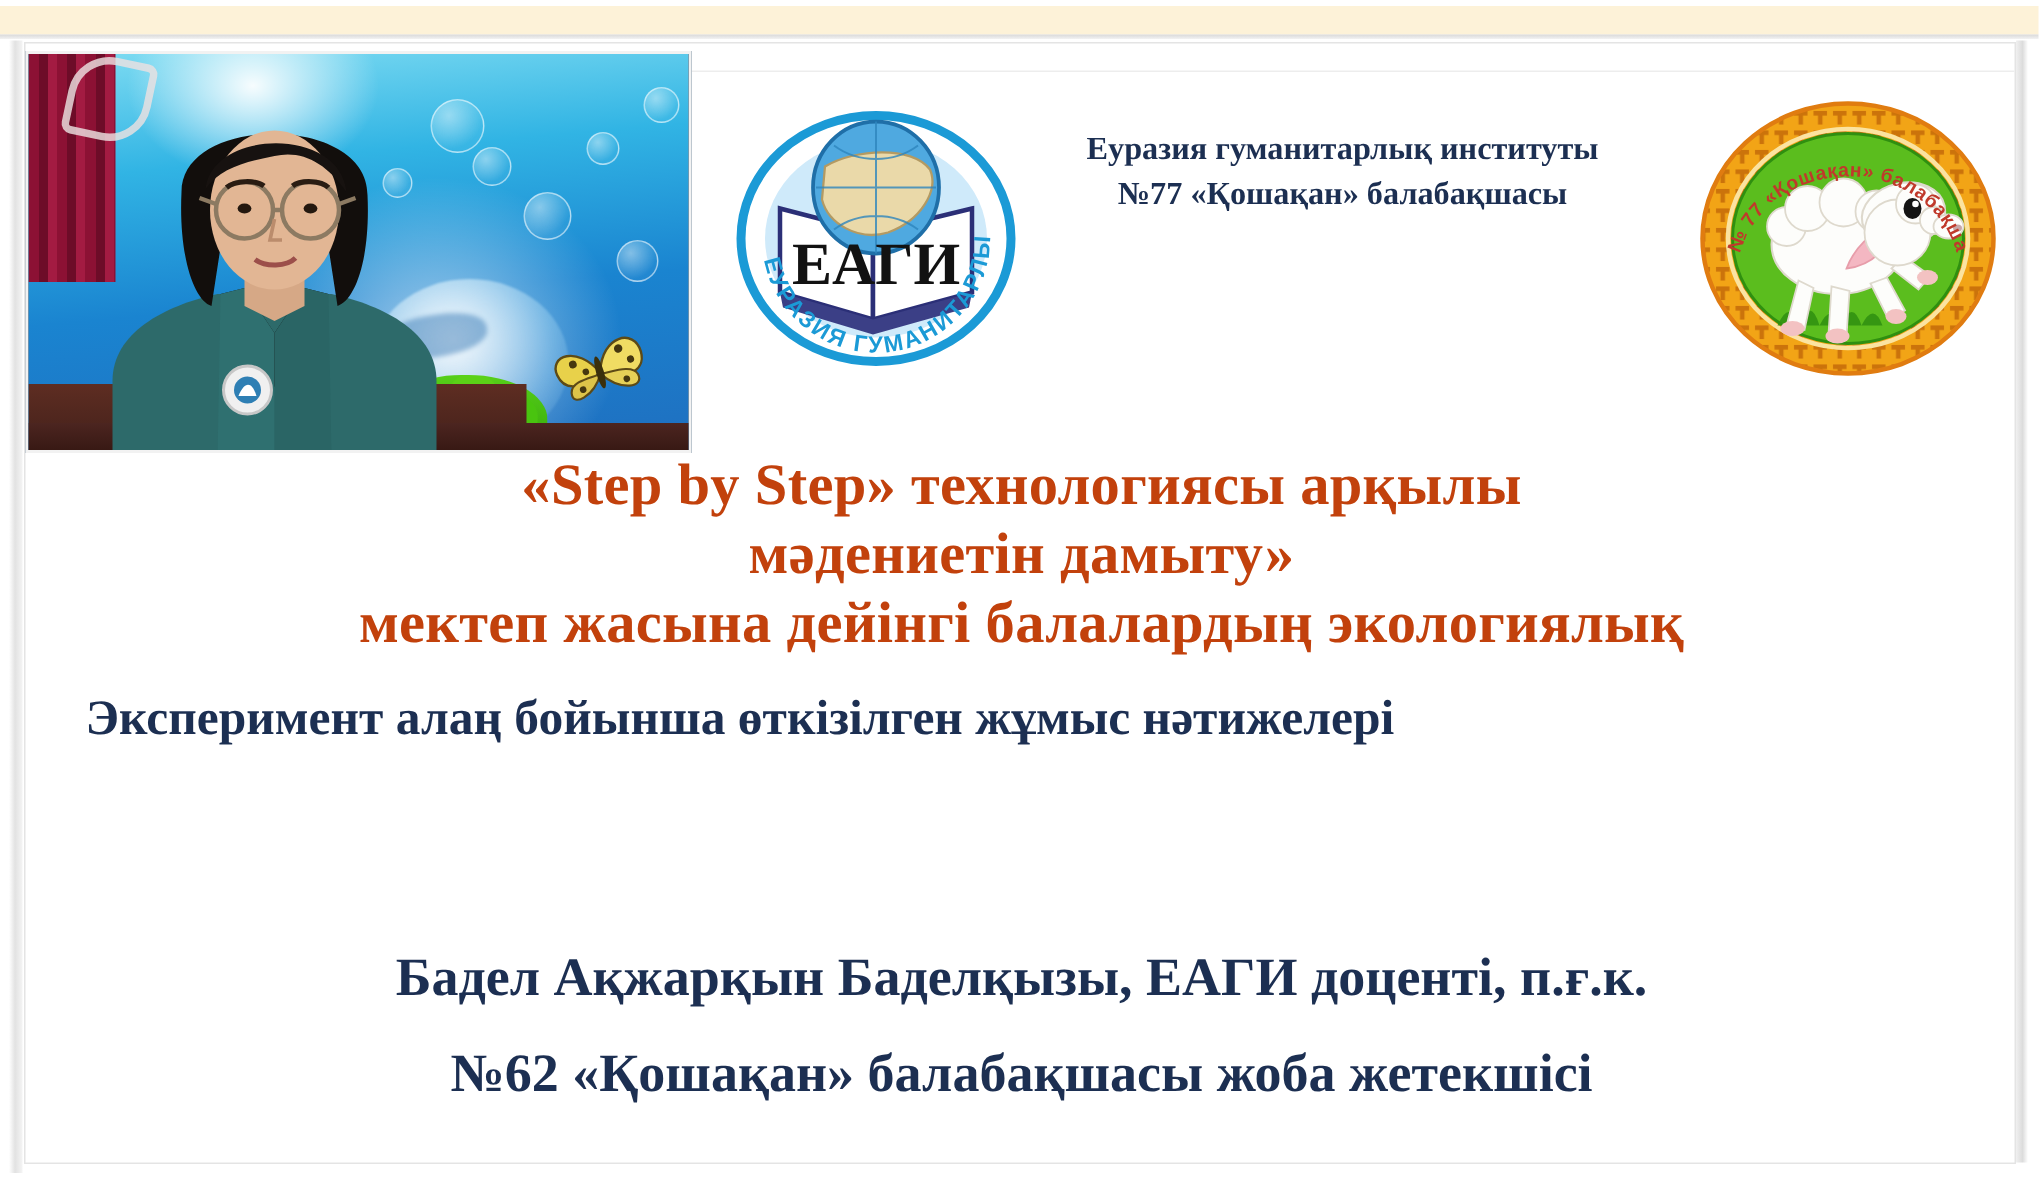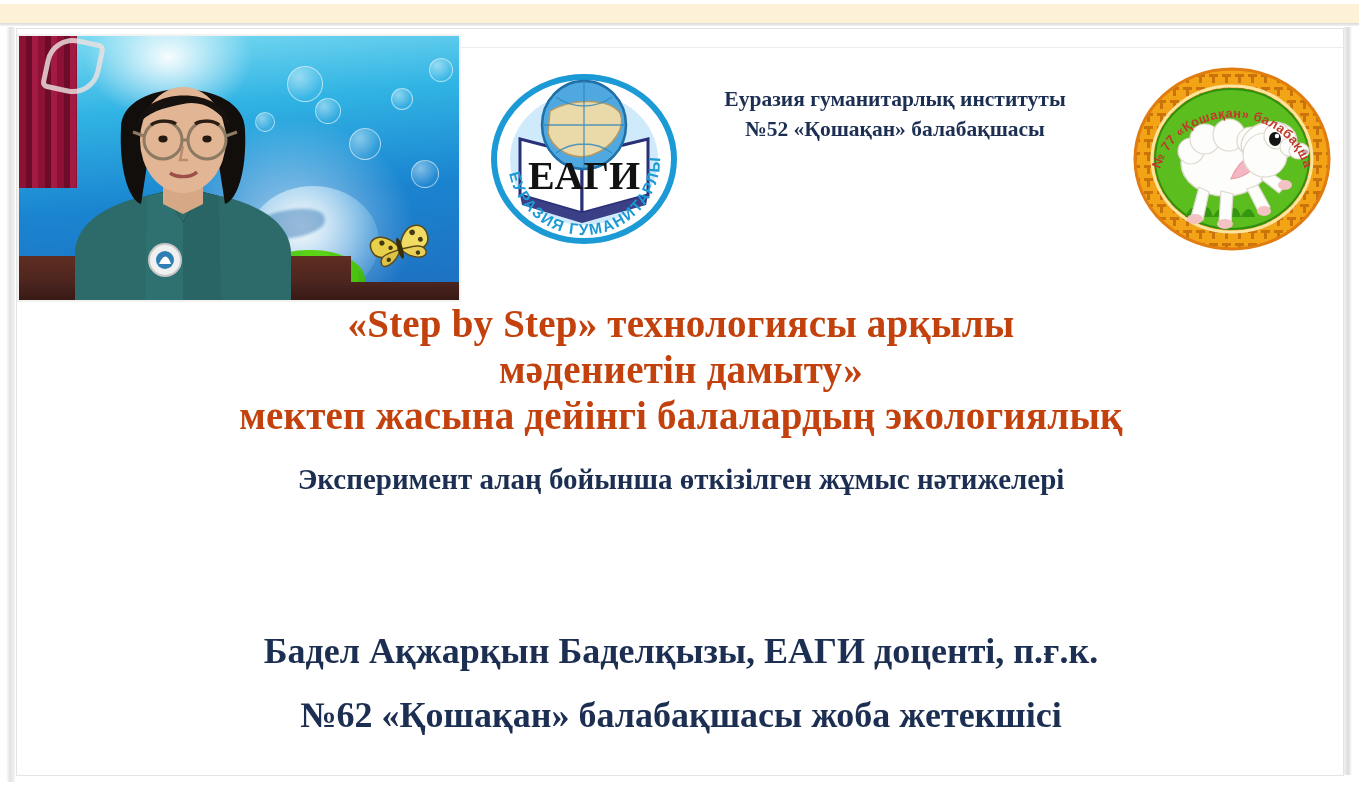--- a/index.html
+++ b/index.html
@@ -182,24 +182,23 @@
     color: #c2410c;
     font-weight: bold;
     font-size: 39px;
     line-height: 46px;
     letter-spacing: .2px;
   }
   #subtitle {
     position: absolute;
     left: 40px; top: 430px;
     width: 1248px;
-    text-align: center;
     color: #1c2f52;
     font-weight: bold;
-    font-size: 29px;
+    font-size: 33px;
     line-height: 40px;
   }
   #authors {
     position: absolute;
     left: 40px; top: 590px;
     width: 1248px;
     text-align: center;
     color: #1c2f52;
     font-weight: bold;
     font-size: 36px;
@@ -315,21 +314,21 @@
 
       <text x="98" y="126" text-anchor="middle" font-family="'Liberation Serif', serif" font-size="40" font-weight="bold" fill="#121212">ЕАГИ</text>
 
       <text font-family="'Liberation Sans', sans-serif" font-size="15.5" font-weight="bold" fill="#1b9ad6" letter-spacing="1.6">
         <textPath href="#arc-bottom" startOffset="6%">ЕУРАЗИЯ ГУМАНИТАРЛЫҚ ИНСТИТУТЫ</textPath>
       </text>
     </svg>
 
     <div id="header-text">
       <div>Еуразия гуманитарлық институты</div>
-      <div>№52 «Қошақан» балабақшасы</div>
+      <div>№77 «Қошақан» балабақшасы</div>
     </div>
 
     <svg id="kg-logo" viewBox="0 0 206 200">
       <defs>
         <path id="kg-arc" d="M 30 116 A 74 66 0 0 1 176 112"></path>
         <pattern id="orn" width="13" height="13" patternUnits="userSpaceOnUse">
           <rect width="13" height="13" fill="#f2a416"></rect>
           <path d="M2 2 h9 v3 h-3 v6 h-3 v-6 h-3 z" fill="#c9700a"></path>
         </pattern>
       </defs>

